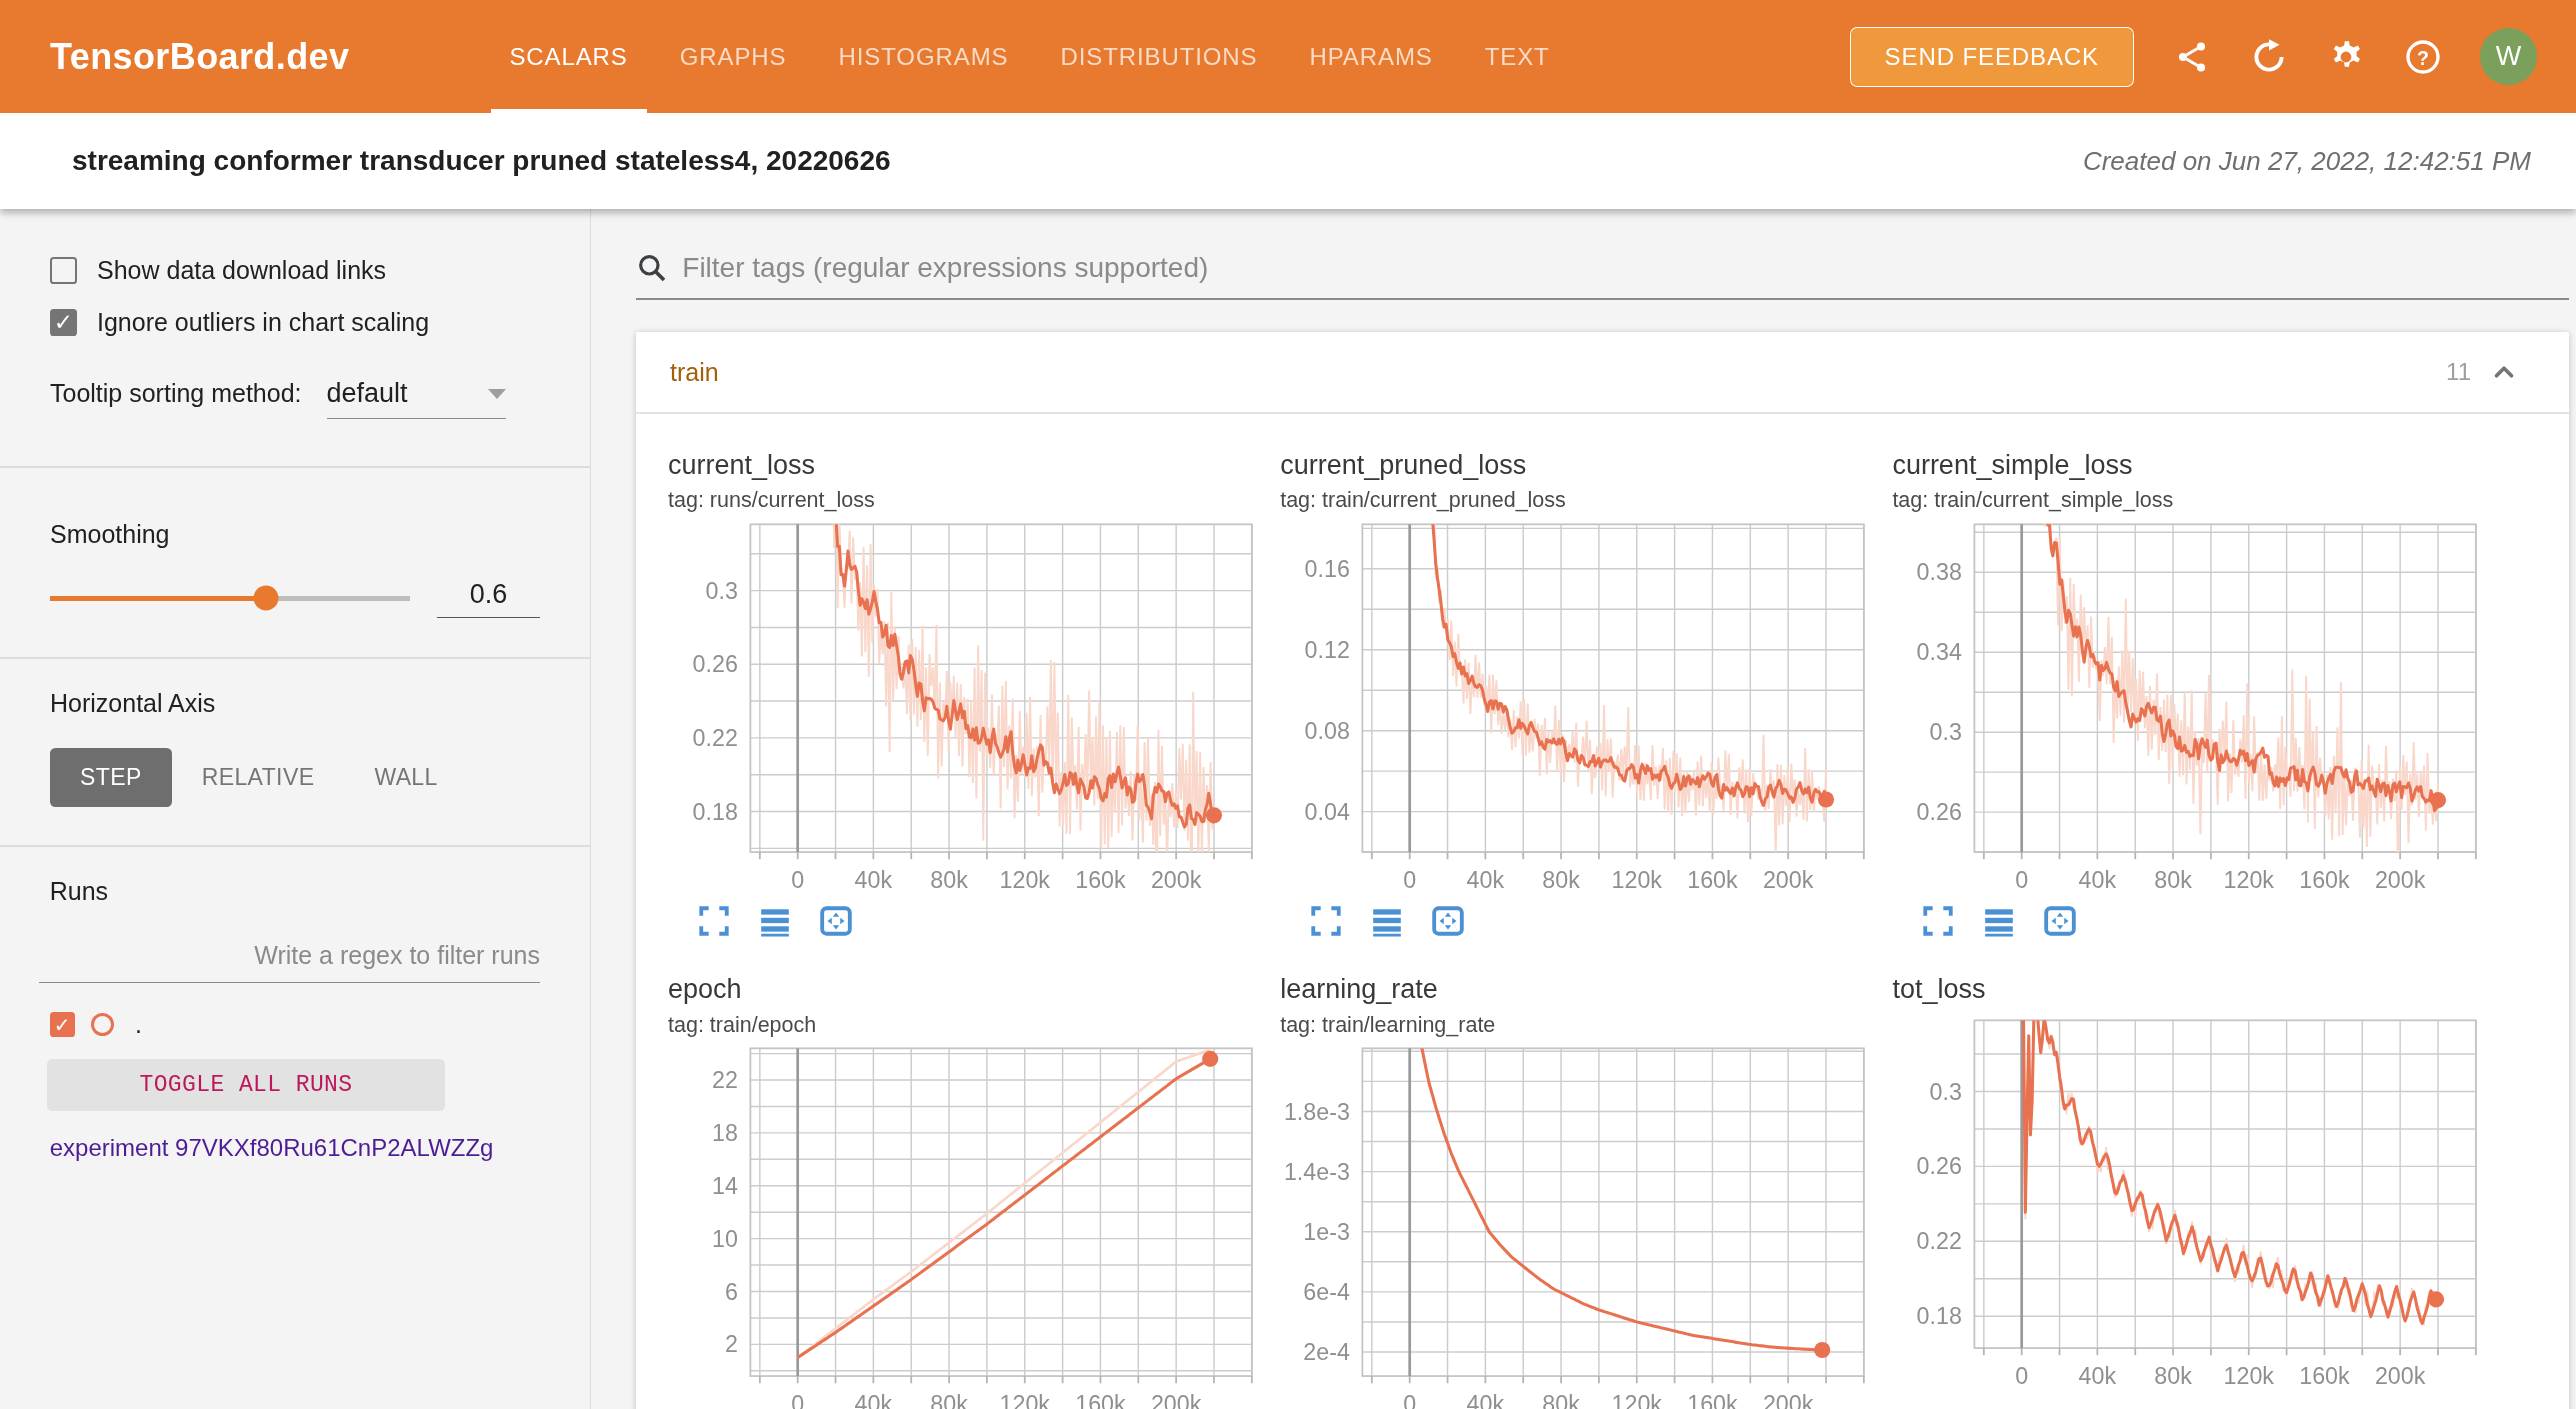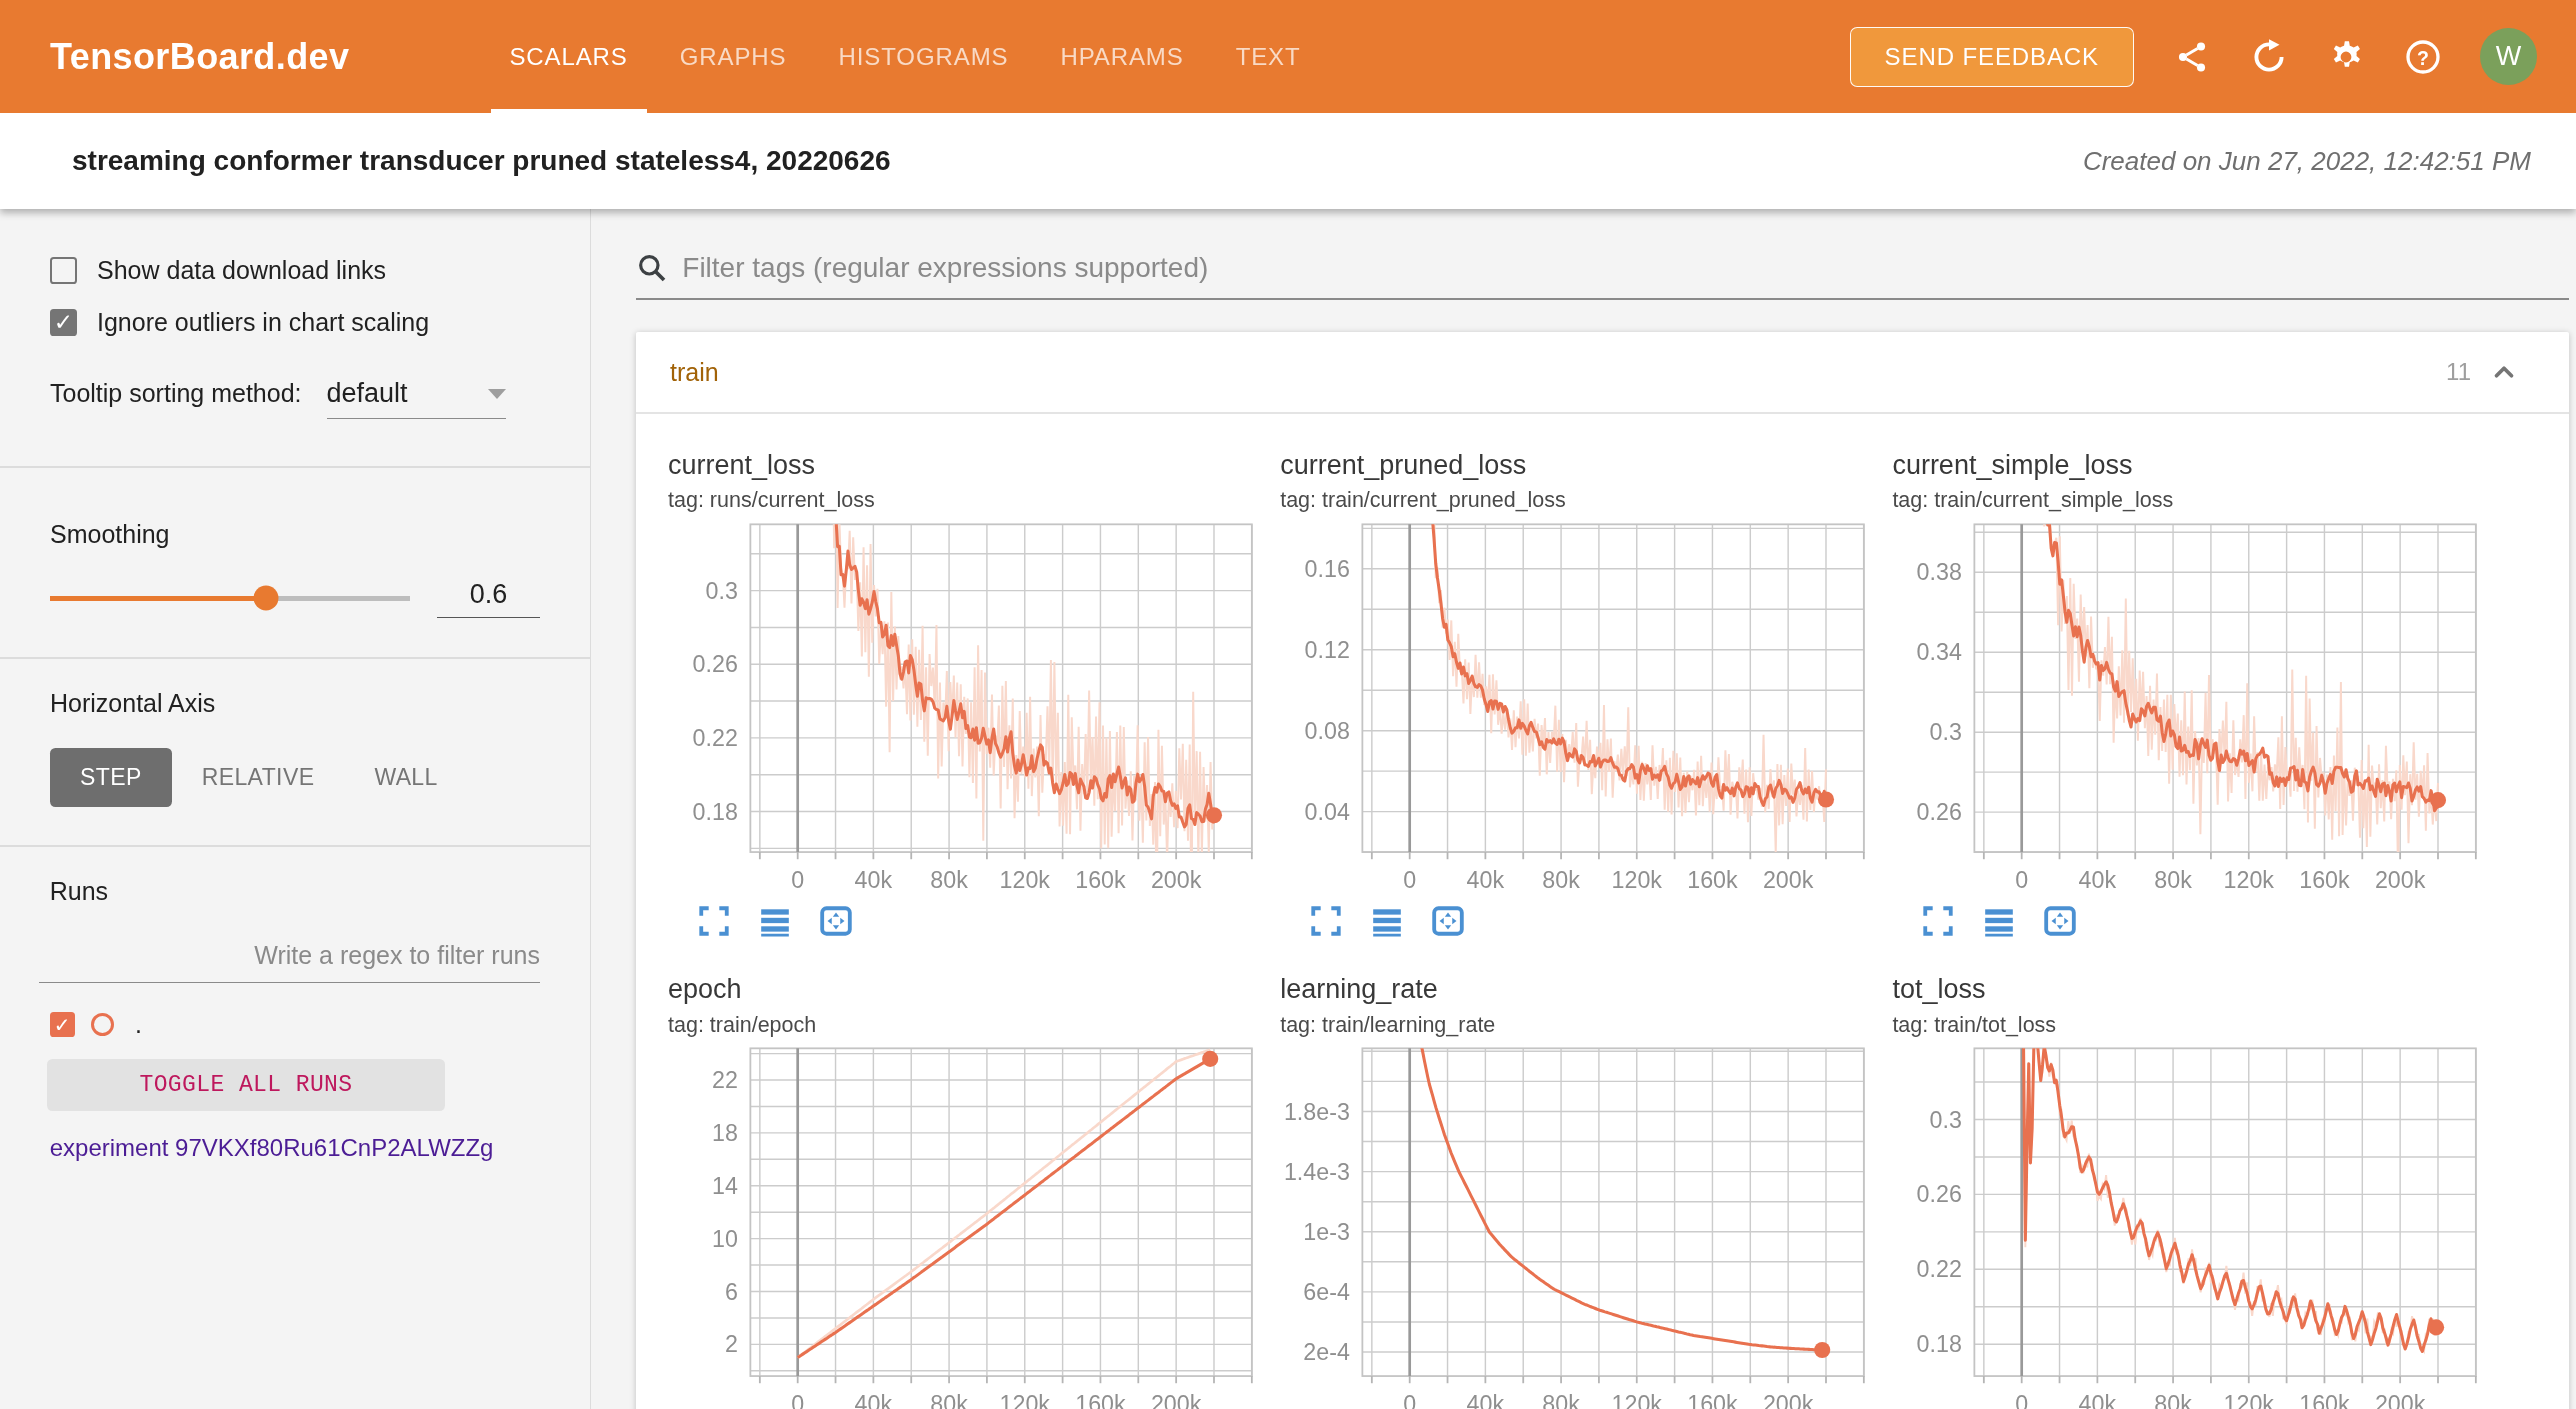--- a/index.html
+++ b/index.html
@@ -113,20 +113,21 @@
 </style>
 </head>
 <body>
 
 <header class="navbar">
   <div class="brand">TensorBoard.dev</div>
   <nav class="tabs">
       <div class="tab active">SCALARS</div>
       <div class="tab">GRAPHS</div>
       <div class="tab">HISTOGRAMS</div>
+      <div class="tab">DISTRIBUTIONS</div>
       <div class="tab">HPARAMS</div>
       <div class="tab">TEXT</div>
     </nav>
   <div class="nav-right">
     <button class="feedback-btn">SEND FEEDBACK</button>
     <div class="nav-icon">
       <svg viewBox="0 0 24 24">
           <g fill="#fff">
             <circle cx="18" cy="5" r="2.7"></circle>
             <circle cx="6" cy="12" r="2.7"></circle>
@@ -661,21 +662,20 @@
               <line x1="652" y1="374" x2="652" y2="382" stroke="#b5b5b5" stroke-width="2"></line>
               <path d="M157.5 3.0L159.4 12.2L161.2 21.5L163.1 30.8L165.0 40.0L166.8 48.1L168.7 54.8L170.6 61.4L172.4 68.1L174.3 74.8L176.2 80.8L178.0 86.7L179.9 92.6L181.8 98.5L183.6 104.2L185.5 109.4L187.4 114.6L189.2 119.7L191.1 124.9L193.0 129.5L194.8 133.9L196.7 138.4L198.6 142.8L200.4 147.0L202.3 150.7L204.2 154.4L206.0 158.1L207.9 161.8L209.8 165.5L211.6 169.2L213.5 173.0L215.4 176.7L217.2 180.4L219.1 184.1L221.0 187.8L222.8 191.5L224.7 195.2L226.6 198.9L228.4 202.6L230.3 206.3L232.2 210.0L234.0 213.4L235.9 215.6L237.8 217.8L239.6 220.0L241.5 222.3L243.4 224.5L245.2 226.7L247.1 228.8L249.0 230.8L250.8 232.8L252.7 234.8L254.6 236.7L256.4 238.7L258.3 240.7L260.2 242.3L262.0 243.8L263.9 245.3L265.8 246.8L267.6 248.3L269.5 249.8L271.4 251.2L273.2 252.7L275.1 254.2L277.0 255.7L278.8 257.2L280.7 258.7L282.6 260.1L284.4 261.6L286.3 263.1L288.2 264.6L290.0 265.9L291.9 267.2L293.8 268.5L295.6 269.8L297.5 271.1L299.4 272.4L301.2 273.7L303.1 275.0L305.0 276.3L306.8 277.3L308.7 278.3L310.6 279.2L312.4 280.1L314.3 281.0L316.2 282.0L318.0 282.9L319.9 283.8L321.8 284.7L323.6 285.7L325.5 286.6L327.4 287.5L329.2 288.4L331.1 289.4L333.0 290.3L334.8 291.2L336.7 292.2L338.6 293.1L340.4 293.9L342.3 294.6L344.2 295.4L346.0 296.1L347.9 296.9L349.8 297.6L351.6 298.3L353.5 299.1L355.4 299.8L357.2 300.5L359.1 301.1L361.0 301.7L362.8 302.3L364.7 302.8L366.6 303.4L368.4 304.0L370.3 304.6L372.2 305.2L374.0 305.8L375.9 306.4L377.8 307.0L379.6 307.6L381.5 308.2L383.4 308.8L385.2 309.4L387.1 310.0L389.0 310.6L390.8 311.2L392.7 311.7L394.6 312.3L396.4 312.9L398.3 313.5L400.2 314.0L402.0 314.4L403.9 314.9L405.8 315.3L407.6 315.8L409.5 316.2L411.4 316.6L413.2 317.1L415.1 317.5L417.0 318.0L418.8 318.4L420.7 318.9L422.6 319.3L424.4 319.8L426.3 320.2L428.2 320.7L430.0 321.1L431.9 321.5L433.8 322.0L435.6 322.4L437.5 322.9L439.4 323.3L441.2 323.8L443.1 324.2L445.0 324.7L446.8 325.1L448.7 325.5L450.6 326.0L452.4 326.4L454.3 326.9L456.2 327.3L458.0 327.8L459.9 328.2L461.8 328.7L463.6 329.0L465.5 329.3L467.4 329.6L469.2 329.9L471.1 330.1L473.0 330.4L474.8 330.7L476.7 331.0L478.6 331.3L480.4 331.6L482.3 331.9L484.2 332.2L486.0 332.5L487.9 332.8L489.8 333.1L491.6 333.4L493.5 333.7L495.4 334.0L497.2 334.3L499.1 334.6L501.0 334.9L502.8 335.2L504.7 335.5L506.6 335.8L508.4 336.1L510.3 336.4L512.2 336.7L514.0 337.0L515.9 337.3L517.8 337.6L519.6 337.9L521.5 338.2L523.4 338.5L525.2 338.7L527.1 339.0L529.0 339.2L530.8 339.4L532.7 339.6L534.6 339.9L536.4 340.1L538.3 340.3L540.2 340.5L542.0 340.7L543.9 341.0L545.8 341.2L547.6 341.4L549.5 341.5L551.4 341.7L553.2 341.8L555.1 342.0L557.0 342.1L558.8 342.3L560.7 342.4L562.6 342.6L564.4 342.7L566.3 342.8L568.2 343.0L570.0 343.1L571.9 343.2L573.8 343.3L575.6 343.4L577.5 343.5L579.4 343.6L581.2 343.7L583.1 343.8L585.0 343.9L586.8 344.0L588.7 344.1L590.6 344.2L592.4 344.3L594.3 344.4L596.2 344.5L598.0 344.6L599.9 344.7L601.8 344.8L603.6 344.9L605.5 345.0" fill="none" stroke="#f9d8cb" stroke-width="2.2" clip-path="url(#clip4)"></path>
               <path d="M157.5 3.0L159.4 12.2L161.2 21.5L163.1 30.8L165.0 40.0L166.8 48.1L168.7 54.8L170.6 61.4L172.4 68.1L174.3 74.8L176.2 80.8L178.0 86.7L179.9 92.6L181.8 98.5L183.6 104.2L185.5 109.4L187.4 114.6L189.2 119.7L191.1 124.9L193.0 129.5L194.8 133.9L196.7 138.4L198.6 142.8L200.4 147.0L202.3 150.7L204.2 154.4L206.0 158.1L207.9 161.8L209.8 165.5L211.6 169.2L213.5 173.0L215.4 176.7L217.2 180.4L219.1 184.1L221.0 187.8L222.8 191.5L224.7 195.2L226.6 198.9L228.4 202.6L230.3 206.3L232.2 210.0L234.0 213.4L235.9 215.6L237.8 217.8L239.6 220.0L241.5 222.3L243.4 224.5L245.2 226.7L247.1 228.8L249.0 230.8L250.8 232.8L252.7 234.8L254.6 236.7L256.4 238.7L258.3 240.7L260.2 242.3L262.0 243.8L263.9 245.3L265.8 246.8L267.6 248.3L269.5 249.8L271.4 251.2L273.2 252.7L275.1 254.2L277.0 255.7L278.8 257.2L280.7 258.7L282.6 260.1L284.4 261.6L286.3 263.1L288.2 264.6L290.0 265.9L291.9 267.2L293.8 268.5L295.6 269.8L297.5 271.1L299.4 272.4L301.2 273.7L303.1 275.0L305.0 276.3L306.8 277.3L308.7 278.3L310.6 279.2L312.4 280.1L314.3 281.0L316.2 282.0L318.0 282.9L319.9 283.8L321.8 284.7L323.6 285.7L325.5 286.6L327.4 287.5L329.2 288.4L331.1 289.4L333.0 290.3L334.8 291.2L336.7 292.2L338.6 293.1L340.4 293.9L342.3 294.6L344.2 295.4L346.0 296.1L347.9 296.9L349.8 297.6L351.6 298.3L353.5 299.1L355.4 299.8L357.2 300.5L359.1 301.1L361.0 301.7L362.8 302.3L364.7 302.8L366.6 303.4L368.4 304.0L370.3 304.6L372.2 305.2L374.0 305.8L375.9 306.4L377.8 307.0L379.6 307.6L381.5 308.2L383.4 308.8L385.2 309.4L387.1 310.0L389.0 310.6L390.8 311.2L392.7 311.7L394.6 312.3L396.4 312.9L398.3 313.5L400.2 314.0L402.0 314.4L403.9 314.9L405.8 315.3L407.6 315.8L409.5 316.2L411.4 316.6L413.2 317.1L415.1 317.5L417.0 318.0L418.8 318.4L420.7 318.9L422.6 319.3L424.4 319.8L426.3 320.2L428.2 320.7L430.0 321.1L431.9 321.5L433.8 322.0L435.6 322.4L437.5 322.9L439.4 323.3L441.2 323.8L443.1 324.2L445.0 324.7L446.8 325.1L448.7 325.5L450.6 326.0L452.4 326.4L454.3 326.9L456.2 327.3L458.0 327.8L459.9 328.2L461.8 328.7L463.6 329.0L465.5 329.3L467.4 329.6L469.2 329.9L471.1 330.1L473.0 330.4L474.8 330.7L476.7 331.0L478.6 331.3L480.4 331.6L482.3 331.9L484.2 332.2L486.0 332.5L487.9 332.8L489.8 333.1L491.6 333.4L493.5 333.7L495.4 334.0L497.2 334.3L499.1 334.6L501.0 334.9L502.8 335.2L504.7 335.5L506.6 335.8L508.4 336.1L510.3 336.4L512.2 336.7L514.0 337.0L515.9 337.3L517.8 337.6L519.6 337.9L521.5 338.2L523.4 338.5L525.2 338.7L527.1 339.0L529.0 339.2L530.8 339.4L532.7 339.6L534.6 339.9L536.4 340.1L538.3 340.3L540.2 340.5L542.0 340.7L543.9 341.0L545.8 341.2L547.6 341.4L549.5 341.5L551.4 341.7L553.2 341.8L555.1 342.0L557.0 342.1L558.8 342.3L560.7 342.4L562.6 342.6L564.4 342.7L566.3 342.8L568.2 343.0L570.0 343.1L571.9 343.2L573.8 343.3L575.6 343.4L577.5 343.5L579.4 343.6L581.2 343.7L583.1 343.8L585.0 343.9L586.8 344.0L588.7 344.1L590.6 344.2L592.4 344.3L594.3 344.4L596.2 344.5L598.0 344.6L599.9 344.7L601.8 344.8L603.6 344.9L605.5 345.0" fill="none" stroke="#e8714f" stroke-width="3.4" stroke-linejoin="round" clip-path="url(#clip4)"></path>
               <circle cx="605.5094339622642" cy="344.9550458715596" r="9" fill="#e8714f" clip-path="url(#clip4)"></circle>
             </svg>
 
   </div>
 
   <div class="chart-cell">
     <div class="chart-title">tot_loss</div>
-    <div class="chart-tag">tag: train/tot_loss</div>
     <svg class="chart-svg" width="591" height="380" viewBox="0 0 660 424" id="chart-5">
               <defs>
                 <clipPath id="clip5">
                   <rect x="92" y="8" width="560" height="366"></rect>
                 </clipPath>
               </defs>
               <g>
                 <line x1="102.56603773584905" y1="8" x2="102.56603773584905" y2="374" stroke="#cccccc" stroke-width="1.6"></line>
                 <line x1="144.83018867924528" y1="8" x2="144.83018867924528" y2="374" stroke="#cccccc" stroke-width="1.6"></line>
                 <line x1="187.09433962264148" y1="8" x2="187.09433962264148" y2="374" stroke="#cccccc" stroke-width="1.6"></line>

